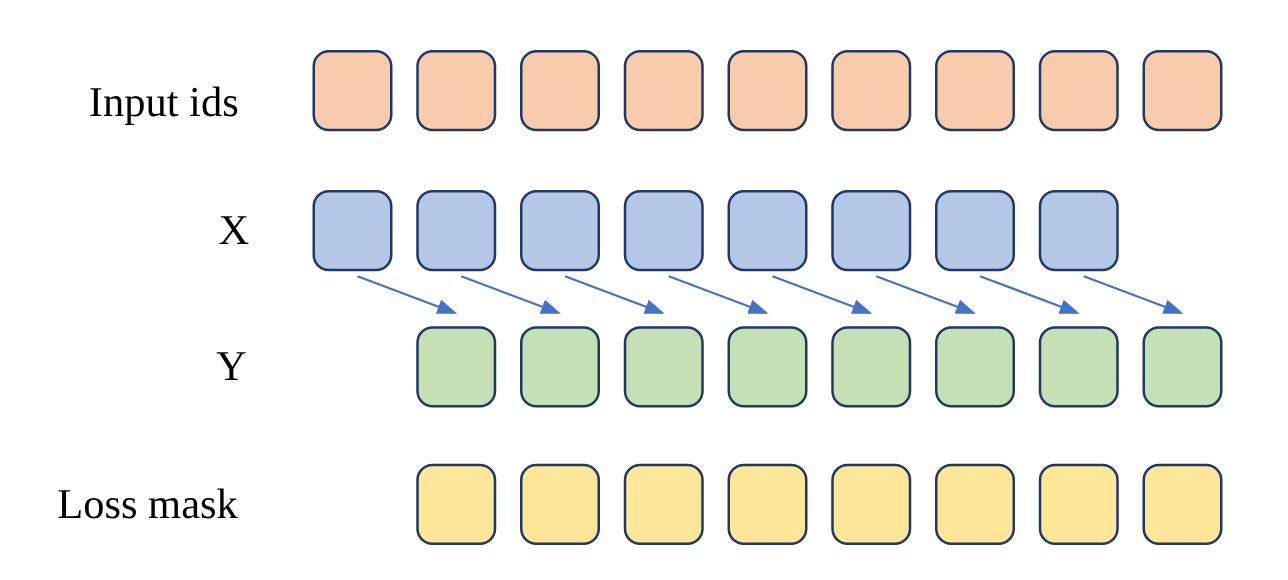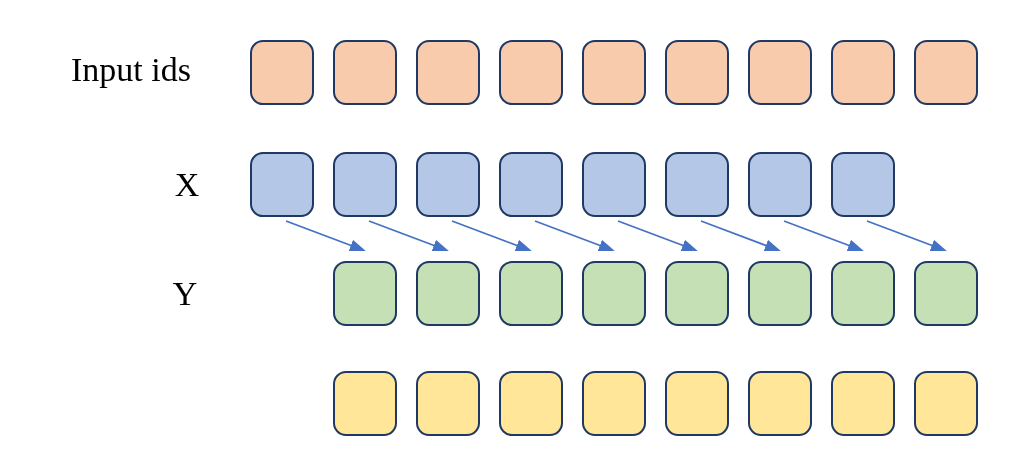--- a/index.html
+++ b/index.html
@@ -17,21 +17,21 @@
   }
   .row-label {
     position: absolute;
     height: 44px;
     line-height: 44px;
     font-size: 34px;
     color: #000000;
     text-align: center;
     white-space: nowrap;
   }
-  .label-input-ids { left: 21px;  top: 48px;  width: 220px; }
+  .label-input-ids { left: 21px;  top: 61px;  width: 220px; }
   .label-x         { left: 87px;  top: 163px; width: 200px; }
   .label-y         { left: 85px;  top: 272px; width: 200px; }
   .label-loss-mask { left: 18px;  top: 382px; width: 200px; }
   .box {
     position: absolute;
     width: 60px;
     height: 61px;
     border: 2.5px solid #1F3864;
     border-radius: 13px;
     box-sizing: content-box;
@@ -43,20 +43,21 @@
     pointer-events: none;
   }
 </style>
 </head>
 <body>
 
 <div class="canvas">
   <div class="row-label label-input-ids">Input ids</div>
   <div class="row-label label-x">X</div>
   <div class="row-label label-y">Y</div>
+  <div class="row-label label-loss-mask">Loss mask</div>
 
   <div id="boxes">
       <div class="box" style="left: 250px; top: 40px; background: rgb(248, 203, 173); border-color: rgb(31, 56, 100);"></div>
       <div class="box" style="left: 333px; top: 40px; background: rgb(248, 203, 173); border-color: rgb(31, 56, 100);"></div>
       <div class="box" style="left: 416px; top: 40px; background: rgb(248, 203, 173); border-color: rgb(31, 56, 100);"></div>
       <div class="box" style="left: 499px; top: 40px; background: rgb(248, 203, 173); border-color: rgb(31, 56, 100);"></div>
       <div class="box" style="left: 582px; top: 40px; background: rgb(248, 203, 173); border-color: rgb(31, 56, 100);"></div>
       <div class="box" style="left: 665px; top: 40px; background: rgb(248, 203, 173); border-color: rgb(31, 56, 100);"></div>
       <div class="box" style="left: 748px; top: 40px; background: rgb(248, 203, 173); border-color: rgb(31, 56, 100);"></div>
       <div class="box" style="left: 831px; top: 40px; background: rgb(248, 203, 173); border-color: rgb(31, 56, 100);"></div>

